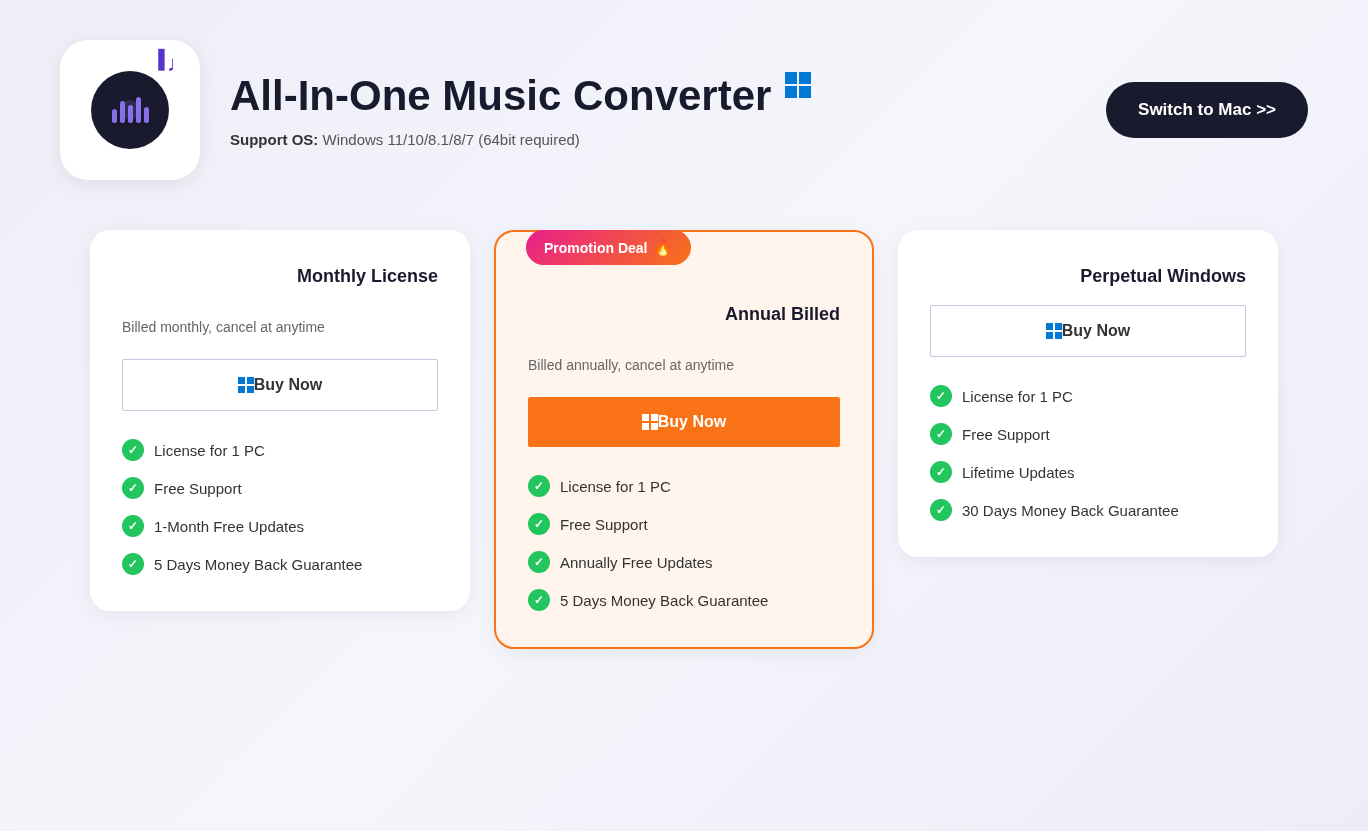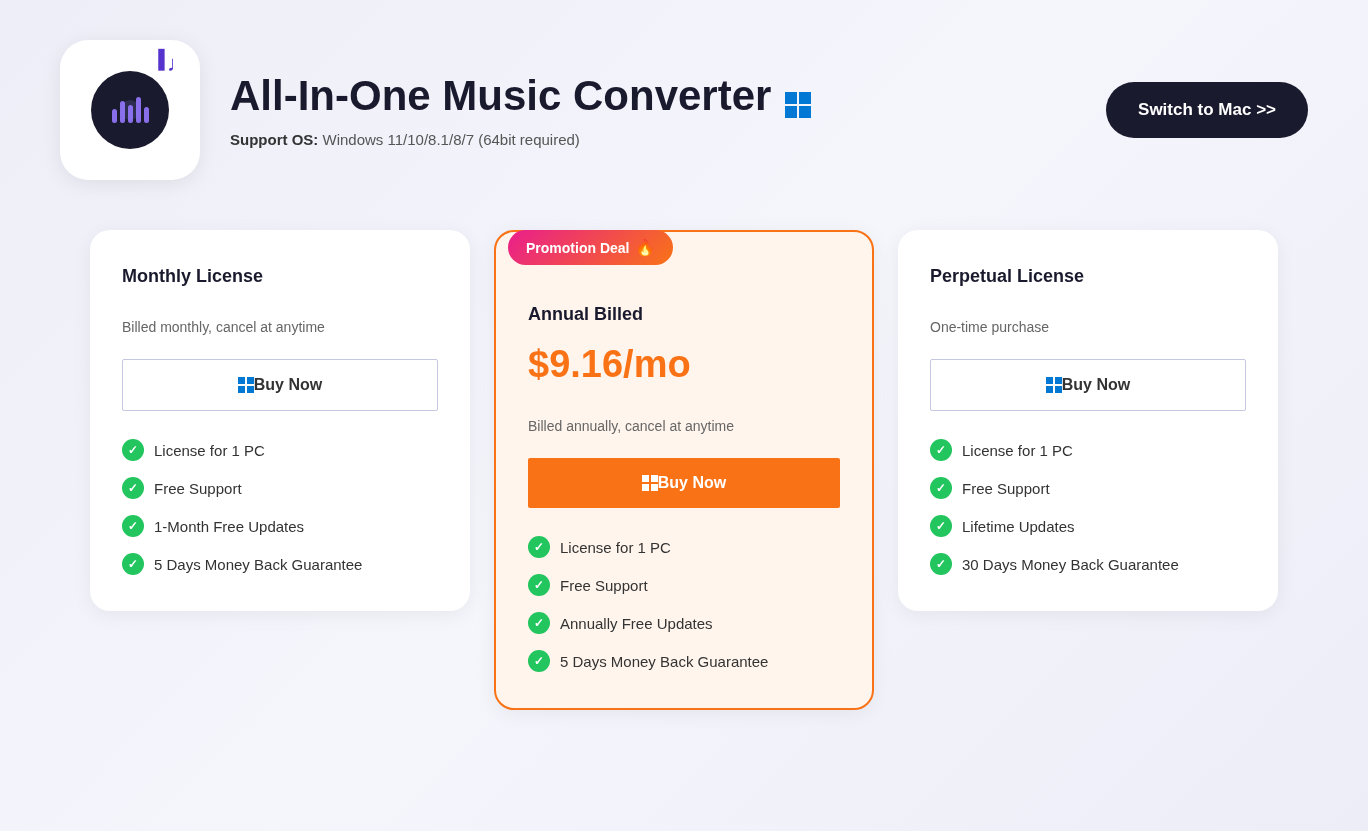--- a/index.html
+++ b/index.html
@@ -92,21 +92,21 @@
 
     .app-info {
       flex: 1;
     }
 
     .app-title {
       font-size: 42px;
       font-weight: 700;
       color: #1a1a2e;
       display: flex;
-      align-items: flex-end;
+      align-items: flex-start;
       gap: 14px;
       margin-bottom: 10px;
     }
 
     .app-os {
       font-size: 15px;
       color: #555;
       margin-top: 11px;
     }
 
@@ -148,20 +148,21 @@
     .pricing-card.featured {
       background: #fff5ed;
       border: 2.5px solid #f97316;
     }
 
     .plan-name {
       font-size: 18px;
       font-weight: 700;
       color: #1a1a2e;
       margin-bottom: 18px;
+      text-align: right;
     }
 
     .plan-price {
       font-size: 38px;
       font-weight: 800;
       color: #1a1a2e;
       margin-bottom: 10px;
     }
 
     .plan-price.orange {
@@ -226,21 +227,21 @@
       flex-shrink: 0;
       color: white;
       font-size: 12px;
       font-weight: 700;
     }
 
     
     .promo-badge {
       position: absolute;
       top: -2px;
-      left: 12px;
+      left: 30px;
       background: linear-gradient(135deg, #e91e8c, #f97316);
       color: white;
       padding: 8px 18px;
       border-radius: 50px;
       font-size: 14px;
       font-weight: 700;
       display: flex;
       align-items: center;
       gap: 6px;
     }
@@ -327,21 +328,20 @@
       </ul>
     </div>
 
     <div class="pricing-card featured">
       <div class="promo-badge">
         <span>Promotion Deal</span>
         <span class="fire-emoji">🔥</span>
       </div>
       <div style="height:28px"></div>
       <div class="plan-name" style="margin-top:8px;">Annual Billed</div>
-      <div class="plan-price orange">$9.16/mo</div>
       <div class="plan-billing">Billed annually, cancel at anytime</div>
       <button class="buy-btn orange">
         <svg width="16" height="16" viewBox="0 0 16 16" fill="none">
           <rect x="0" y="0" width="7" height="7" fill="white"></rect>
           <rect x="9" y="0" width="7" height="7" fill="white"></rect>
           <rect x="0" y="9" width="7" height="7" fill="white"></rect>
           <rect x="9" y="9" width="7" height="7" fill="white"></rect>
         </svg>
         <span>Buy Now</span>
       </button>
@@ -359,22 +359,21 @@
           <span>Annually Free Updates</span>
         </li>
         <li>
           <span class="check-icon">✓</span>
           <span>5 Days Money Back Guarantee</span>
         </li>
       </ul>
     </div>
 
     <div class="pricing-card">
-      <div class="plan-name">Perpetual License</div>
-      <div class="plan-billing">One-time purchase</div>
+      <div class="plan-name">Perpetual Windows</div>
       <button class="buy-btn default">
         <svg width="16" height="16" viewBox="0 0 16 16" fill="none">
           <rect x="0" y="0" width="7" height="7" fill="#0078d4"></rect>
           <rect x="9" y="0" width="7" height="7" fill="#0078d4"></rect>
           <rect x="0" y="9" width="7" height="7" fill="#0078d4"></rect>
           <rect x="9" y="9" width="7" height="7" fill="#0078d4"></rect>
         </svg>
         <span>Buy Now</span>
       </button>
       <ul class="features-list">

